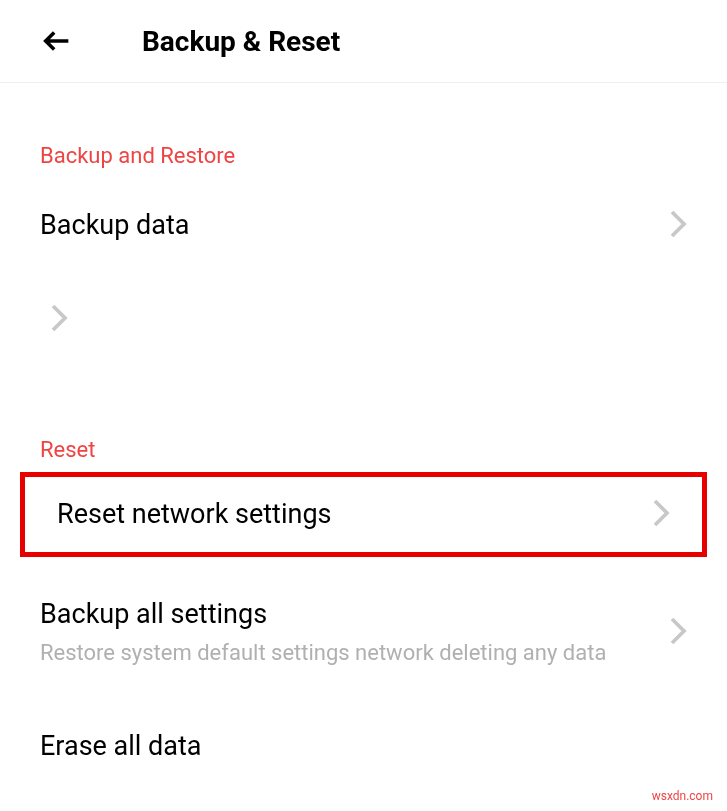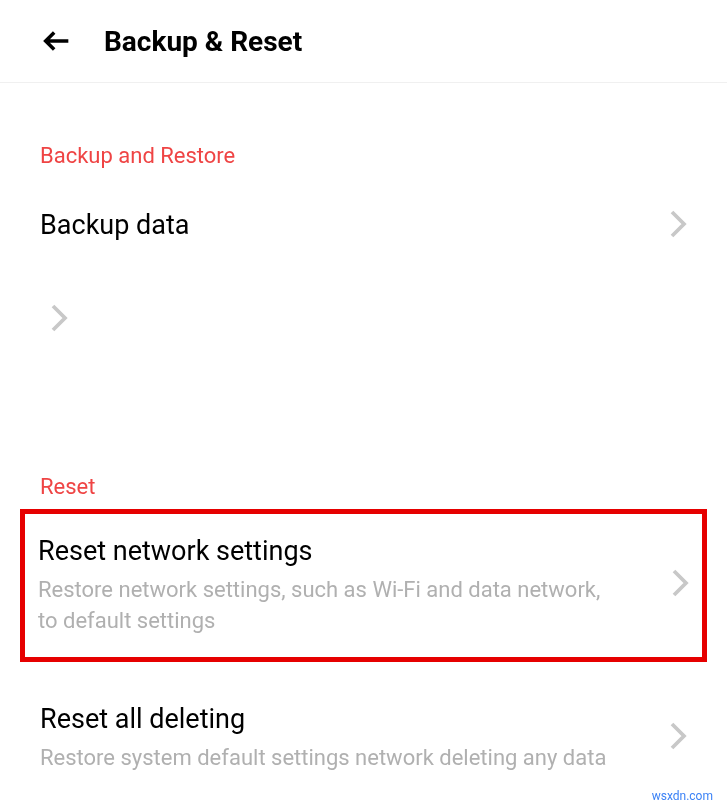--- a/index.html
+++ b/index.html
@@ -30,30 +30,31 @@
       width: 34px;
       height: 34px;
       stroke: #000;
       stroke-width: 2.5;
       fill: none;
     }
     .header-title {
       font-size: 28px;
       font-weight: 700;
       color: #000;
+      margin-left: 38px;
     }
     .section-label {
       font-size: 22px;
       color: #ef4444;
       padding: 0 40px;
       margin-top: 60px;
       margin-bottom: 10px;
     }
     .section-label.reset-label {
-      margin-top: 107px;
+      margin-top: 70px;
     }
     .list-item {
       display: flex;
       align-items: center;
       justify-content: space-between;
       padding: 30px 40px;
       position: relative;
     }
     .list-item-content {
       flex: 1;
@@ -78,31 +79,31 @@
       width: 18px;
       height: 30px;
       stroke: #c8c8c8;
       stroke-width: 2.5;
       fill: none;
     }
     .highlighted {
       border: 5px solid #e60000;
       margin-left: 20px;
       margin-right: 20px;
-      padding: 20px 13px;
+      padding: 20px 32px;
       margin-top: 10px;
       margin-bottom: 10px;
       gap: 38px;
     }
     .watermark {
       position: absolute;
       bottom: 8px;
       right: 14px;
       font-size: 12px;
-      color: #3b82f6;
+      color: #ef4444;
     }
   </style>
 </head>
 <body>
 
 <div class="header">
   <span class="back-icon">
     <svg viewBox="0 0 24 24">
         <path d="M20 12H4M10 6l-6 6 6 6"></path>
       </svg>
@@ -129,32 +130,31 @@
         <path d="M2 2l8 8-8 8"></path>
       </svg>
   </span>
 </div>
 
 <div class="section-label reset-label">Reset</div>
 
 <div class="list-item highlighted">
   <div class="list-item-content">
     <div class="list-item-title">Reset network settings</div>
-    <div class="list-item-subtitle">Restore network settings, such as Wi-Fi and data network, to default settings</div>
   </div>
   <span class="chevron">
     <svg viewBox="0 0 12 20">
         <path d="M2 2l8 8-8 8"></path>
       </svg>
   </span>
 </div>
 
 <div class="list-item">
   <div class="list-item-content">
-    <div class="list-item-title">Reset all deleting</div>
+    <div class="list-item-title">Backup all settings</div>
     <div class="list-item-subtitle">Restore system default settings network deleting any data</div>
   </div>
   <span class="chevron">
     <svg viewBox="0 0 12 20">
         <path d="M2 2l8 8-8 8"></path>
       </svg>
   </span>
 </div>
 
 <div class="list-item">

